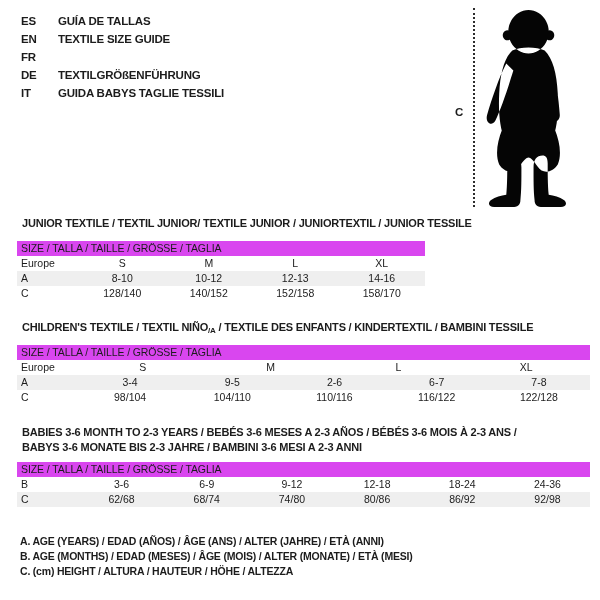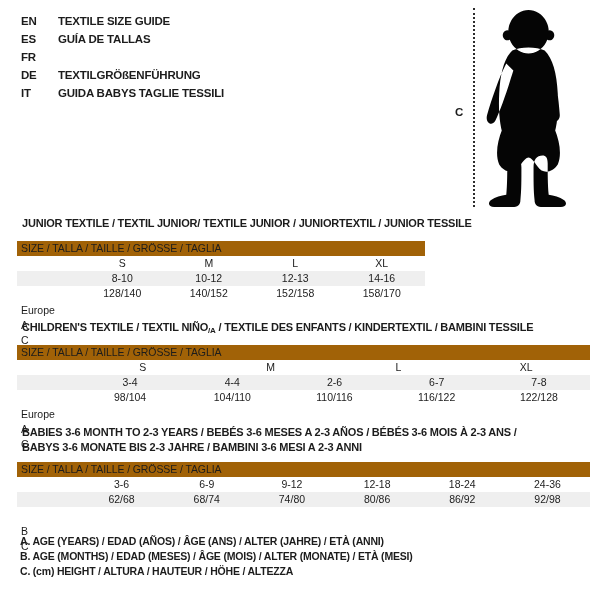--- a/index.html
+++ b/index.html
@@ -25,43 +25,43 @@
   .title-junior { top: 217px; }
   .title-children { top: 321px; }
   .title-babies { top: 425px; line-height: 15px; }
   .sub-script { font-size: 8px; vertical-align: -2px; }
 
   
   .size-table { position: absolute; left: 17px; }
   .table-junior { top: 241px; width: 408px; }
   .table-children { top: 345px; width: 573px; }
   .table-babies { top: 462px; width: 573px; }
-  .table-header { height: 15px; line-height: 15px; background: #a16207; font-size: 10.5px; padding-left: 4px; letter-spacing: -0.1px; }
+  .table-header { height: 15px; line-height: 15px; background: #d946ef; font-size: 10.5px; padding-left: 4px; letter-spacing: -0.1px; }
   .t-row { display: flex; height: 15px; line-height: 15.5px; font-size: 10.5px; }
   .t-row.stripe { background: #efefef; }
-  .t-label { width: 62px; padding-left: 4px; box-sizing: border-box; text-align: left; margin-top: 47px; }
+  .t-label { width: 62px; padding-left: 4px; box-sizing: border-box; text-align: left; }
   .t-cell { flex: 1; text-align: center; }
 
   
   .footnotes { position: absolute; left: 20px; top: 534px; }
   .footnote { height: 15px; line-height: 15px; font-size: 10.5px; font-weight: bold; letter-spacing: -0.2px; white-space: nowrap; }
 </style>
 </head>
 <body>
 
 <div class="canvas">
 
   <div class="lang-list">
     <div class="lang-row">
+      <span class="lang-code">ES</span>
+      <span class="lang-label">GUÍA DE TALLAS</span>
+    </div>
+    <div class="lang-row">
       <span class="lang-code">EN</span>
       <span class="lang-label">TEXTILE SIZE GUIDE</span>
-    </div>
-    <div class="lang-row">
-      <span class="lang-code">ES</span>
-      <span class="lang-label">GUÍA DE TALLAS</span>
     </div>
     <div class="lang-row">
       <span class="lang-code">FR</span>
     </div>
     <div class="lang-row">
       <span class="lang-code">DE</span>
       <span class="lang-label">TEXTILGRÖßENFÜHRUNG</span>
     </div>
     <div class="lang-row">
       <span class="lang-code">IT</span>
@@ -117,21 +117,21 @@
     <div class="t-row">
       <span class="t-label">Europe</span>
       <span class="t-cell">S</span>
       <span class="t-cell">M</span>
       <span class="t-cell">L</span>
       <span class="t-cell">XL</span>
     </div>
     <div class="t-row stripe">
       <span class="t-label">A</span>
       <span class="t-cell">3-4</span>
-      <span class="t-cell">4-4</span>
+      <span class="t-cell">9-5</span>
       <span class="t-cell">2-6</span>
       <span class="t-cell">6-7</span>
       <span class="t-cell">7-8</span>
     </div>
     <div class="t-row">
       <span class="t-label">C</span>
       <span class="t-cell">98/104</span>
       <span class="t-cell">104/110</span>
       <span class="t-cell">110/116</span>
       <span class="t-cell">116/122</span>

